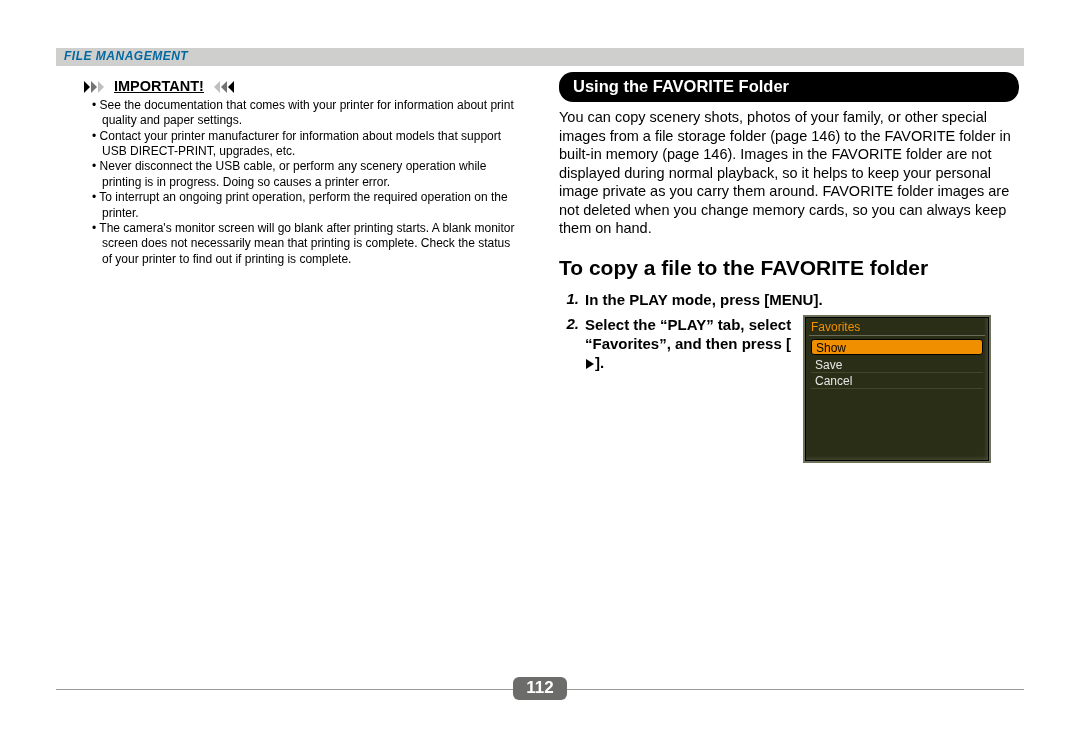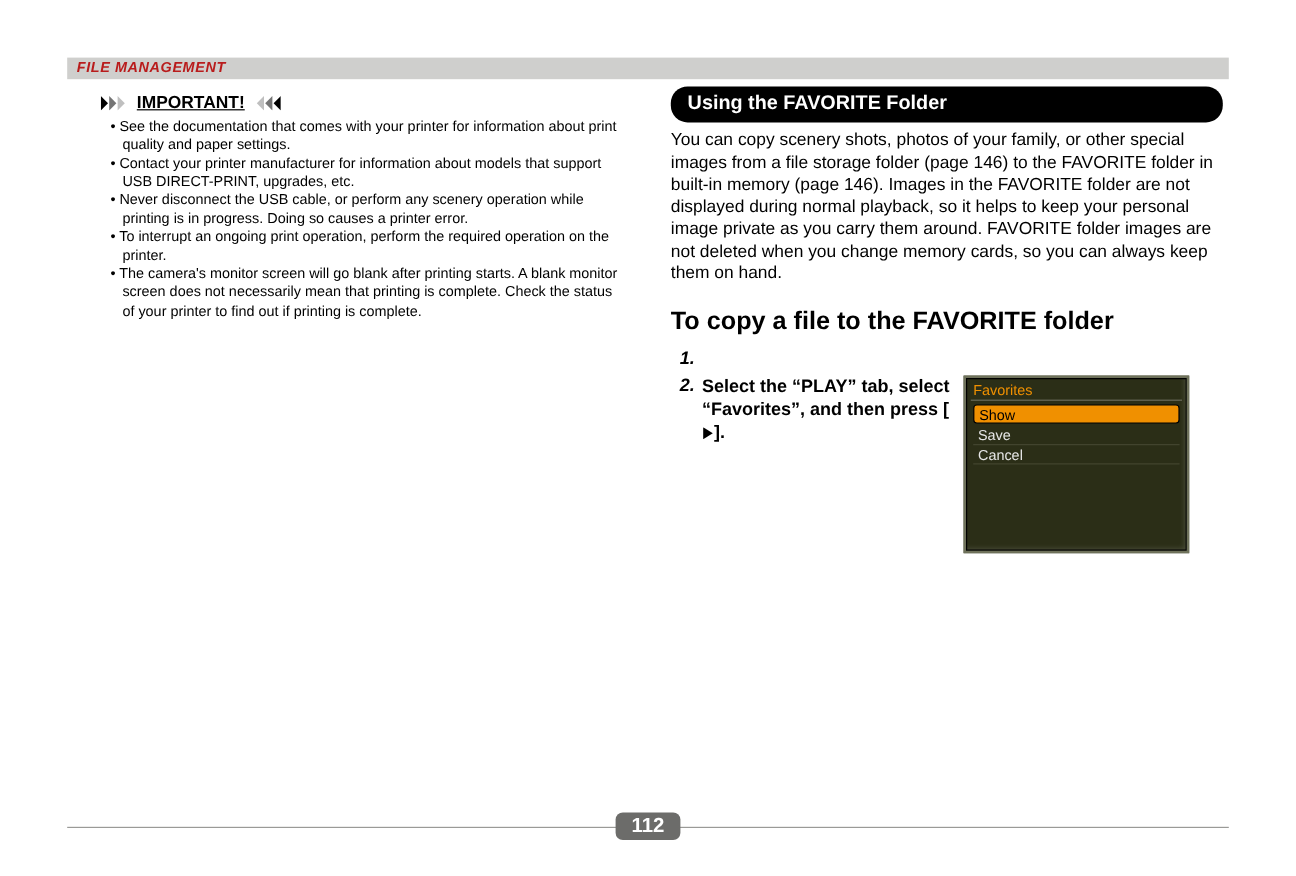--- a/index.html
+++ b/index.html
@@ -43,21 +43,21 @@
   }
   .topbar-label {
     position: absolute;
     left: 8px;
     top: 1px;
     font-size: 12px;
     font-weight: 700;
     font-variant: small-caps;
     letter-spacing: 0.5px;
     text-transform: uppercase;
-    color: #b91c1c;
+    color: #0369a1;
     font-style: italic;
   }
   
   .columns {
     position: absolute;
     left: var(--margin-lr);
     right: var(--margin-lr);
     top: 72px;
     bottom: 56px;
     display: flex;
@@ -257,20 +257,21 @@
 
     <div class="col">
       <div class="section-pill">Using the FAVORITE Folder</div>
       <div class="section-body">You can copy scenery shots, photos of your family, or other special images from a file storage folder (page 146) to the FAVORITE folder in built-in memory (page 146). Images in the FAVORITE folder are not displayed during normal playback, so it helps to keep your personal image private as you carry them around. FAVORITE folder images are not deleted when you change memory cards, so you can always keep them on hand.</div>
 
       <div class="h2-plain">To copy a file to the FAVORITE folder</div>
 
       
       <div class="step-row">
         <div class="step-num">1.</div>
+        <div class="step-text">In the PLAY mode, press [MENU].</div>
       </div>
 
       
       <div class="step-row">
         <div class="step-num">2.</div>
         <div class="step-and-screen">
           <div class="step-text">
             <span>Select the “PLAY” tab, select “Favorites”, and then press [</span><span class="rtri"><svg width="10" height="10" viewBox="0 0 10 10">
                   <polygon points="1,0 9,5 1,10" fill="#000"></polygon>
                 </svg></span><span>].</span>

